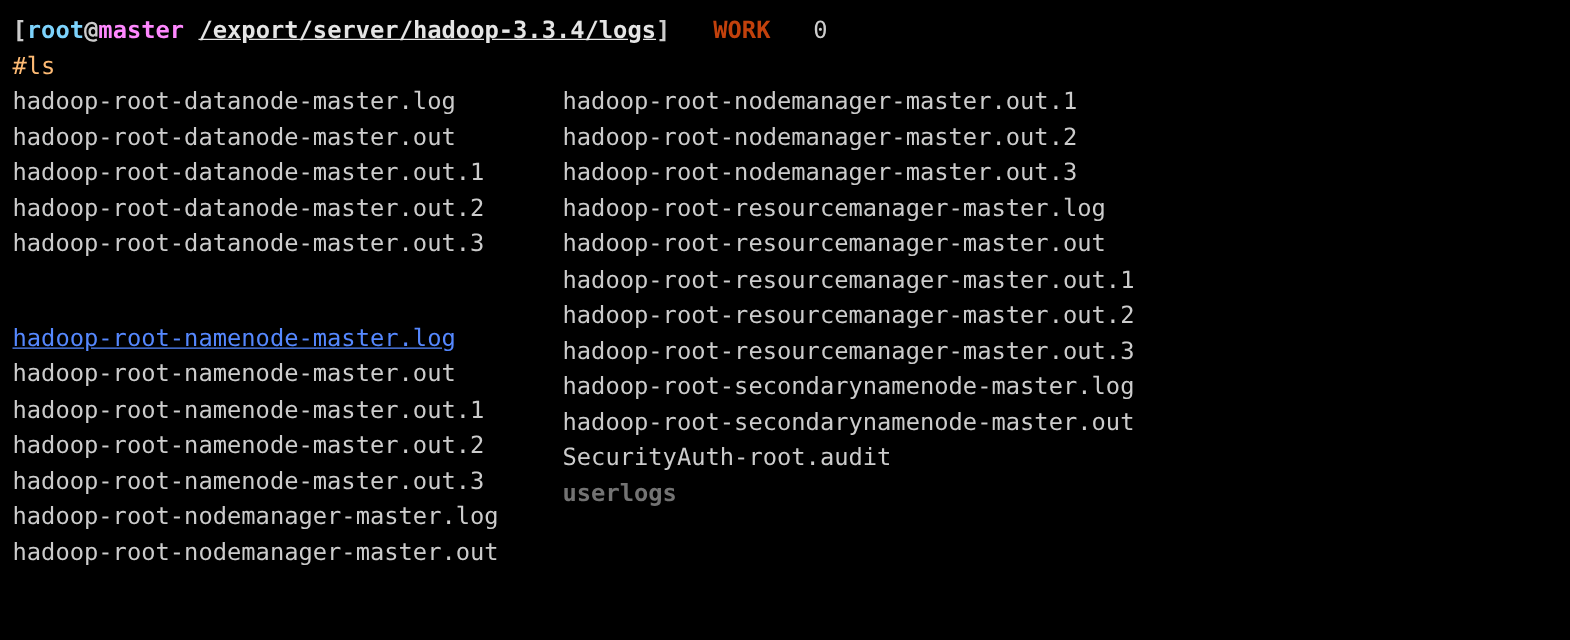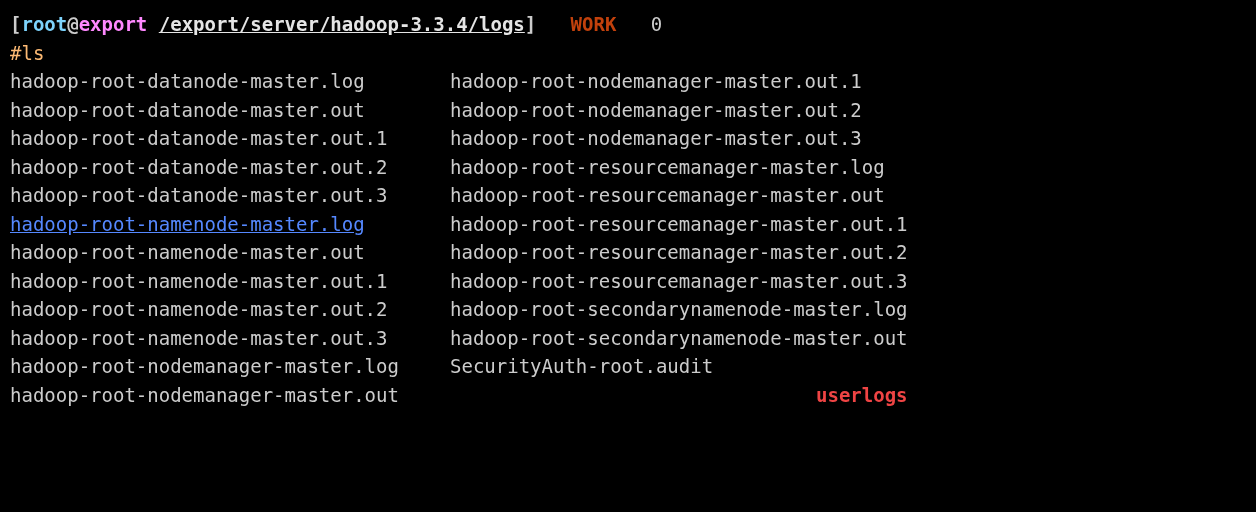--- a/index.html
+++ b/index.html
@@ -24,24 +24,24 @@
     .command { color: #fdba74; }
     .columns {
       display: flex;
       gap: 0;
     }
     .column {
       white-space: pre;
     }
     .col1 { width: 440px; }
     .file { color: #cccccc; }
-    .symlink { color: #5588ff; text-decoration: underline; font-weight: normal; }
-    .directory { color: #ef4444; font-weight: bold; text-align: right; }
+    .symlink { color: #5588ff; text-decoration: underline; font-weight: normal; margin-top: 47px; }
+    .directory { color: #737373; font-weight: bold; }
   </style>
 </head>
 <body>
 
-<div class="prompt-line"><span class="bracket">[</span><span class="root">root</span><span class="at">@</span><span class="host">export</span> <span class="path">/export/server/hadoop-3.3.4/logs</span><span class="bracket">]</span>   <span class="work">WORK</span>   <span class="number">0</span></div>
+<div class="prompt-line"><span class="bracket">[</span><span class="root">root</span><span class="at">@</span><span class="host">master</span> <span class="path">/export/server/hadoop-3.3.4/logs</span><span class="bracket">]</span>   <span class="work">WORK</span>   <span class="number">0</span></div>
 <div class="command">#ls</div>
 <div class="columns">
   <div class="column col1" id="col1"><div class="file">hadoop-root-datanode-master.log</div><div class="file">hadoop-root-datanode-master.out</div><div class="file">hadoop-root-datanode-master.out.1</div><div class="file">hadoop-root-datanode-master.out.2</div><div class="file">hadoop-root-datanode-master.out.3</div><div class="symlink">hadoop-root-namenode-master.log</div><div class="file">hadoop-root-namenode-master.out</div><div class="file">hadoop-root-namenode-master.out.1</div><div class="file">hadoop-root-namenode-master.out.2</div><div class="file">hadoop-root-namenode-master.out.3</div><div class="file">hadoop-root-nodemanager-master.log</div><div class="file">hadoop-root-nodemanager-master.out</div></div>
   <div class="column" id="col2"><div class="file">hadoop-root-nodemanager-master.out.1</div><div class="file">hadoop-root-nodemanager-master.out.2</div><div class="file">hadoop-root-nodemanager-master.out.3</div><div class="file">hadoop-root-resourcemanager-master.log</div><div class="file">hadoop-root-resourcemanager-master.out</div><div class="file">hadoop-root-resourcemanager-master.out.1</div><div class="file">hadoop-root-resourcemanager-master.out.2</div><div class="file">hadoop-root-resourcemanager-master.out.3</div><div class="file">hadoop-root-secondarynamenode-master.log</div><div class="file">hadoop-root-secondarynamenode-master.out</div><div class="file">SecurityAuth-root.audit</div><div class="directory">userlogs</div></div>
 </div>
 
 </body></html>

